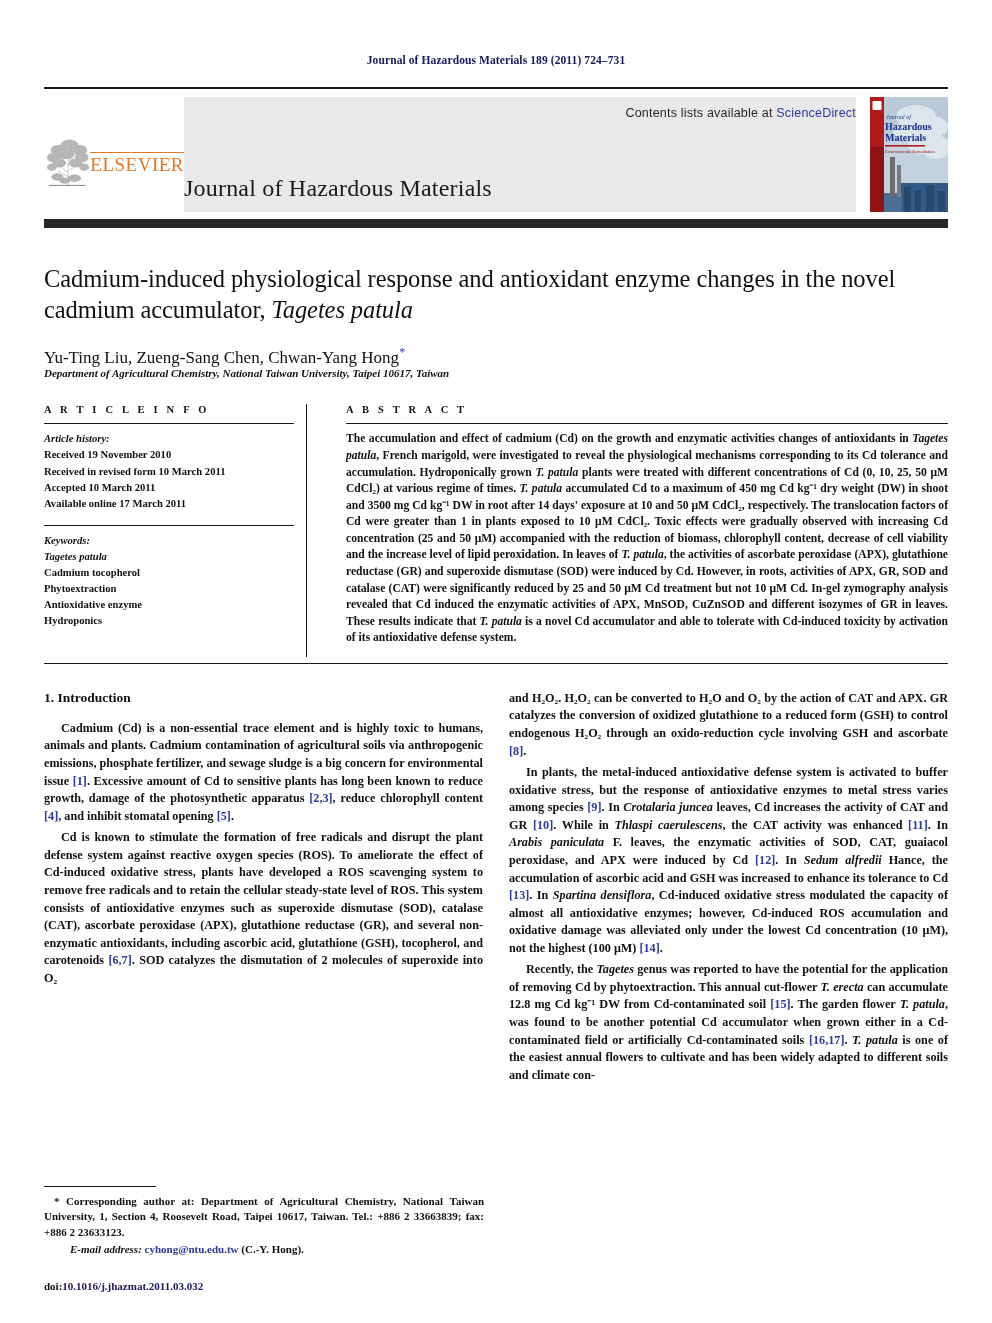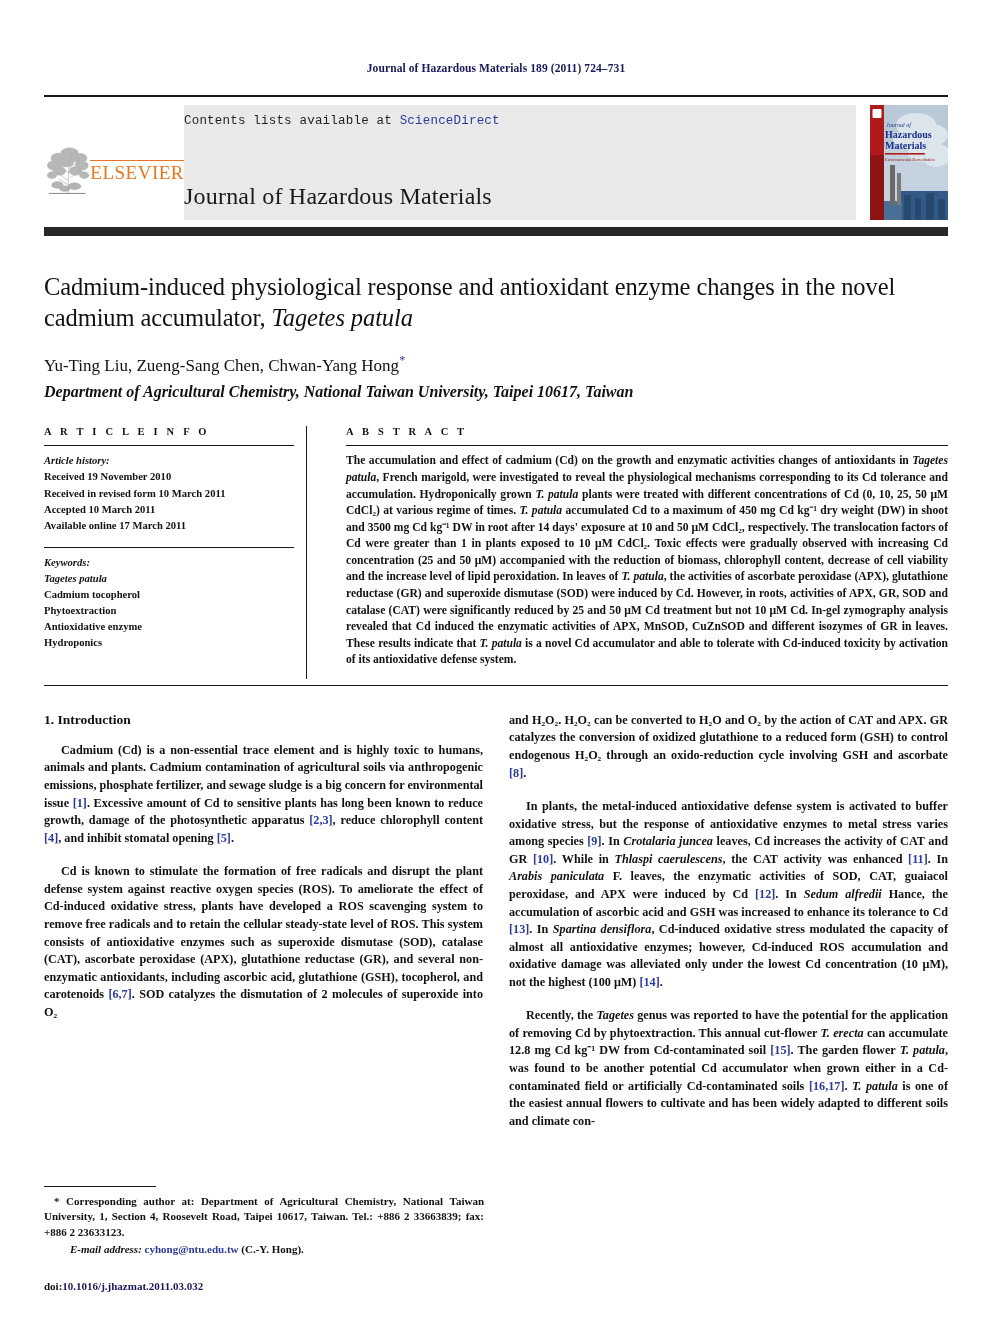--- a/index.html
+++ b/index.html
@@ -13,21 +13,21 @@
     font-family: "Liberation Serif", "DejaVu Serif", serif;
     color: #000000;
     position: relative;
     overflow: hidden;
   }
   .page {
     width: 992px;
     height: 1323px;
     position: relative;
     box-sizing: border-box;
-    padding: 15px 44px;
+    padding: 7px 44px;
   }
 
   
   .running-head {
     text-align: center;
     font-family: "Liberation Serif", serif;
     font-weight: bold;
     font-size: 11.5px;
     color: #19195e;
     padding-top: 47px;
@@ -75,22 +75,22 @@
   .masthead-center {
     flex: 1 1 auto;
     background: #e9e9ea;
     margin: 8px 0 16px 0;
     display: flex;
     flex-direction: column;
     justify-content: space-between;
     padding: 9px 0 8px 0;
   }
   .contents-line {
-    text-align: left;
-    font-family: Liberation Mono, monospace;
+    text-align: right;
+    font-family: Liberation Sans, sans-serif;
     font-size: 12.5px;
     color: #231f20;
     letter-spacing: 0.2px;
   }
   .sd-link {
     color: #2b3a9c;
   }
   .journal-title {
     text-align: left;
     font-family: "Liberation Serif", serif;
@@ -139,22 +139,21 @@
   }
   .author-star {
     color: #2b3a9c;
     font-size: 12px;
     vertical-align: super;
   }
   .affiliation {
     font-family: "Liberation Serif", serif;
     font-style: italic;
     font-weight: bold;
-    font-size: 16px;
-    margin-top: 8px;
+    font-size: 11px;
     color: #111;
   }
 
   
   .info-abstract {
     margin-top: 25px;
     display: flex;
     position: relative;
     padding-bottom: 12px;
   }
@@ -239,21 +238,21 @@
     font-weight: bold;
     font-size: 12.2px;
     line-height: 1.44;
     text-align: justify;
     margin: 0;
     text-indent: 17px;
     color: #111;
     -webkit-hyphens: none;
     hyphens: none;
   }
-  p.para + p.para { margin-top: 16px; }
+  p.para + p.para { margin-top: 4px; }
   p.para i { font-style: italic; }
   .ref { color: #2b3a9c; }
 
   
   .footnote-wrap {
     position: absolute;
     left: 44px;
     bottom: 28px;
     width: 440px;
   }

